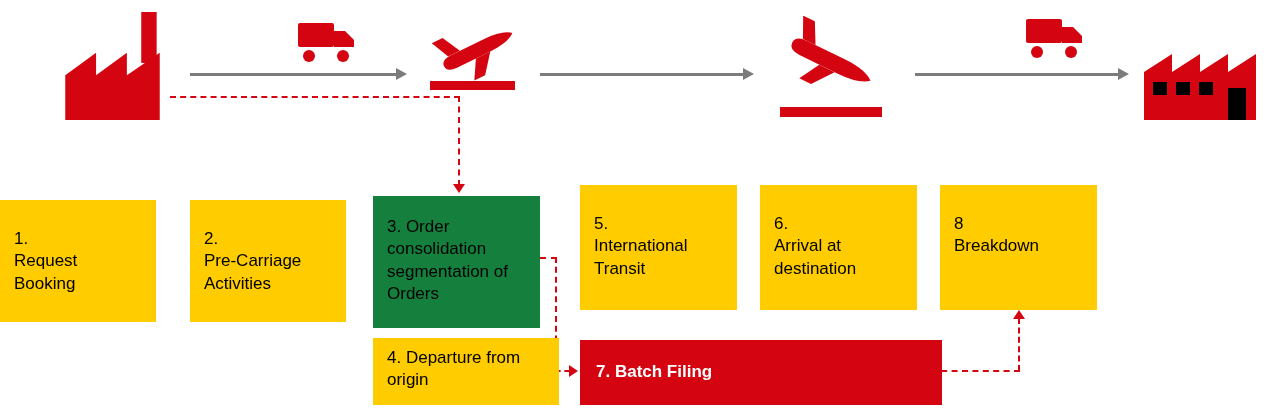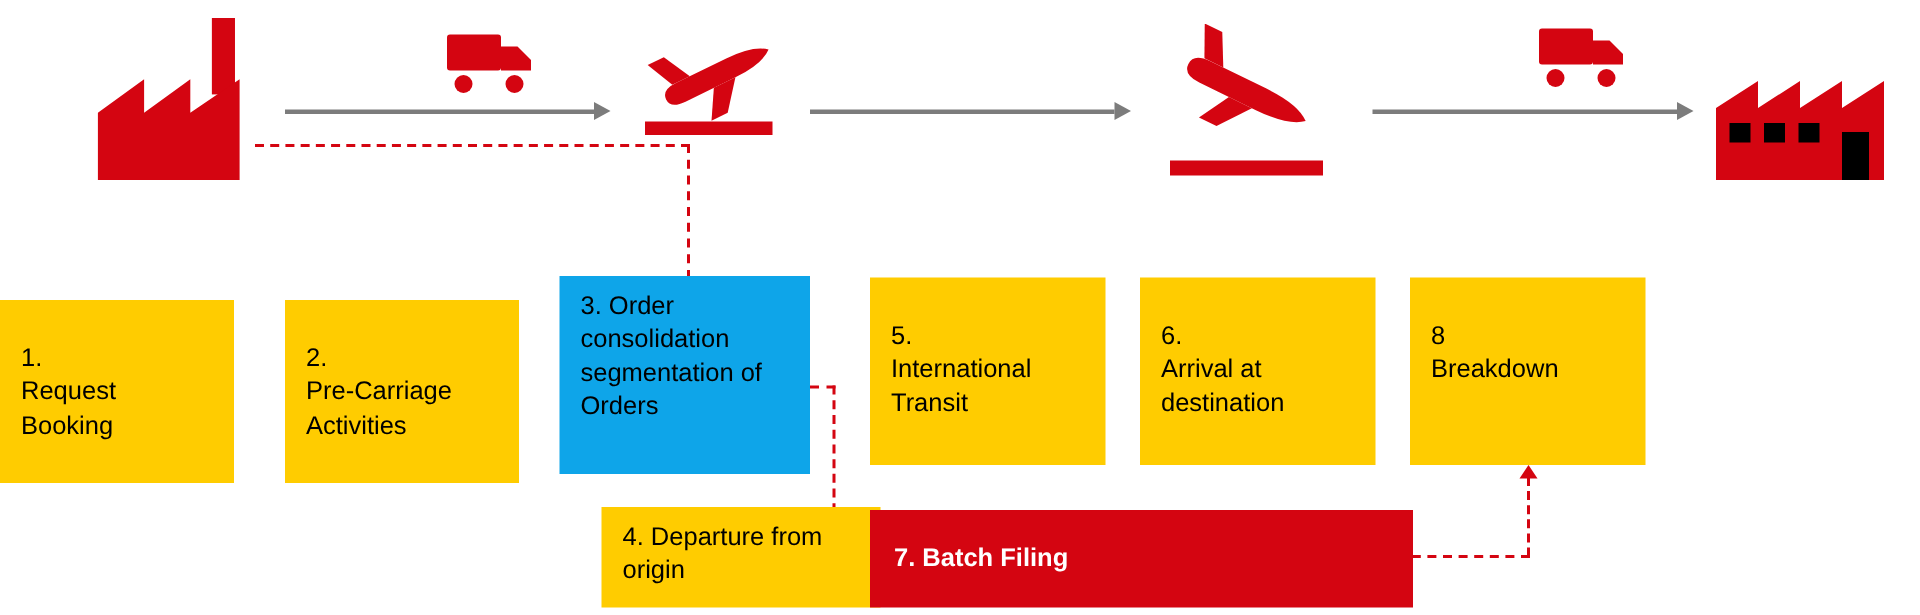--- a/index.html
+++ b/index.html
@@ -30,22 +30,22 @@
     border-bottom:9px solid #D40511; }
 
   
   .step {
     position:absolute; background:#FFCC00; color:#000000;
     font-size:17px; line-height:1.32; padding:14px; box-sizing:border-box;
     white-space:pre-line;
   }
   #step1 { left:0px;    top:200px; width:156px; height:122px; padding-top:28px; }
   #step2 { left:190px;  top:200px; width:156px; height:122px; padding-top:28px; }
-  #step3 { left:373px;  top:184px; width:167px; height:132px; background:#0ea5e9; padding-top:9px; }
-  #step4 { left:373px;  top:338px; width:186px; height:67px;  padding-top:9px;margin-left:28px; }
+  #step3 { left:373px;  top:196px; width:167px; height:132px; background:#15803d; padding-top:20px; }
+  #step4 { left:373px;  top:338px; width:186px; height:67px;  padding-top:9px; }
   #step5 { left:580px;  top:185px; width:157px; height:125px; padding-top:28px; }
   #step6 { left:760px;  top:185px; width:157px; height:125px; padding-top:28px; }
   #step8 { left:940px;  top:185px; width:157px; height:125px; padding-top:28px; }
   #step7 {
     left:580px; top:340px; width:362px; height:65px;
     background:#D40511; color:#ffffff; font-weight:bold;
     display:flex; align-items:center; padding:0 0 0 16px; white-space:normal;
   }
 
   

